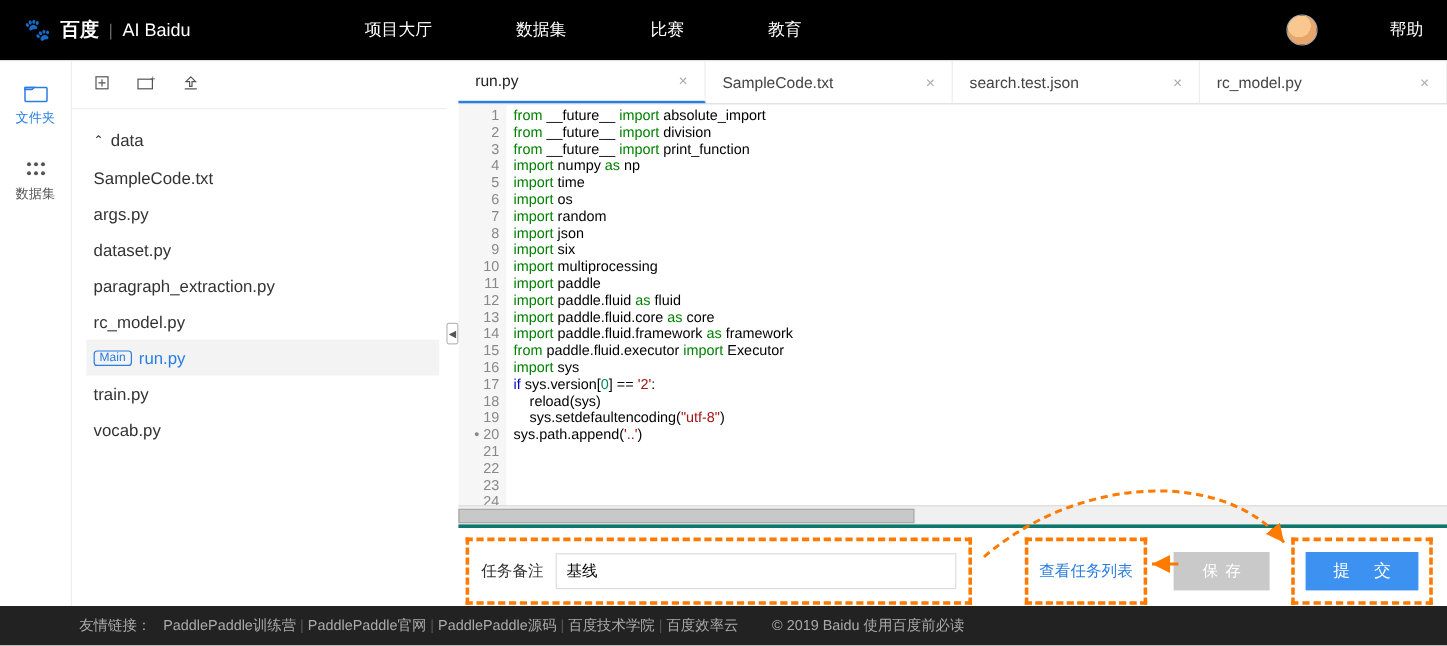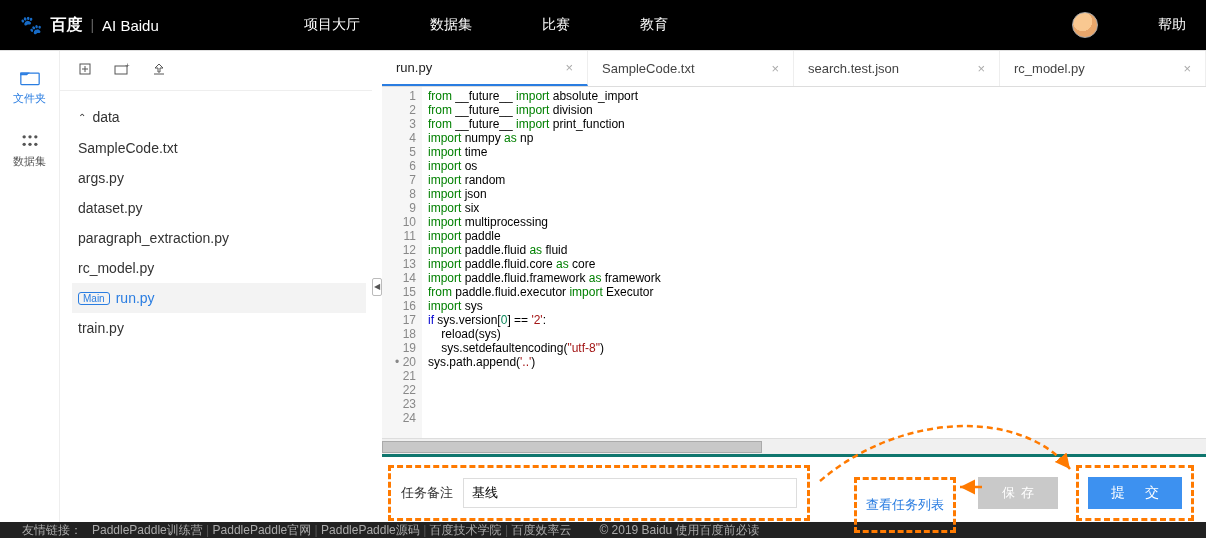--- a/index.html
+++ b/index.html
@@ -43,27 +43,27 @@
 .kw2{color:#0000d0}
 .str{color:#a31515}
 .num{color:#098658}
 .bullet{color:#888}
 .hscroll{height:16px;border-top:1px solid #ddd;background:#f0f0f0;position:relative}
 .hscroll-thumb{position:absolute;left:0;top:2px;height:12px;width:380px;background:#c8c8c8;border:1px solid #aaa}
 .bottom-bar{height:68px;position:relative;display:flex;align-items:center;border-top:3px solid #0f766e}
 .remark-box{position:absolute;left:6px;top:8px;width:422px;height:56px;border:3px dashed #ff7a00;display:flex;align-items:center;padding:0 10px;gap:10px}
 .remark-label{font-size:13px;color:#333}
 .remark-input{flex:1;height:30px;border:1px solid #ddd;padding:0 8px;font-size:13px}
-.view-box{position:absolute;left:472px;top:20px;width:102px;height:56px;border:3px dashed #ff7a00;display:flex;align-items:center;justify-content:center}
+.view-box{position:absolute;left:472px;top:8px;width:102px;height:56px;border:3px dashed #ff7a00;display:flex;align-items:center;justify-content:center}
 .view-link{font-size:13px;color:#2a7de1;cursor:pointer}
 .save-btn{position:absolute;left:596px;top:20px;width:80px;height:32px;background:#c9c9c9;color:#fff;font-size:13px;border:none;letter-spacing:6px;padding-left:6px}
 .submit-box{position:absolute;left:694px;top:8px;width:118px;height:56px;border:3px dashed #ff7a00;display:flex;align-items:center;justify-content:center}
 .submit-btn{width:94px;height:32px;background:#3d91f0;color:#fff;border:none;font-size:14px;letter-spacing:8px;padding-left:8px;cursor:pointer}
 .annot{position:absolute;pointer-events:none}
-.footer{height:16px;background:#222;color:#aaa;font-size:12px;display:flex;align-items:center;padding:0 22px;gap:10px}
+.footer{height:33px;background:#222;color:#aaa;font-size:12px;display:flex;align-items:center;padding:0 66px;gap:10px}
 .footer a{color:#aaa}
 .sep{color:#555}
 </style>
 </head>
 <body>
 
 <div class="topnav">
   <div class="logo-area">
     <span class="logo-paw">🐾</span>
     <span class="logo-text">百度</span>
@@ -141,20 +141,23 @@
           </div>
           <div class="tree-file">
             <span>rc_model.py</span>
           </div>
           <div class="tree-file active">
             <span class="badge">Main</span>
             <span>run.py</span>
           </div>
           <div class="tree-file">
             <span>train.py</span>
+          </div>
+          <div class="tree-file">
+            <span>vocab.py</span>
           </div>
         </div>
     </div>
   </div>
 
   <div class="splitter">
     <div class="splitter-handle">◀</div>
   </div>
 
   <div class="editor">

